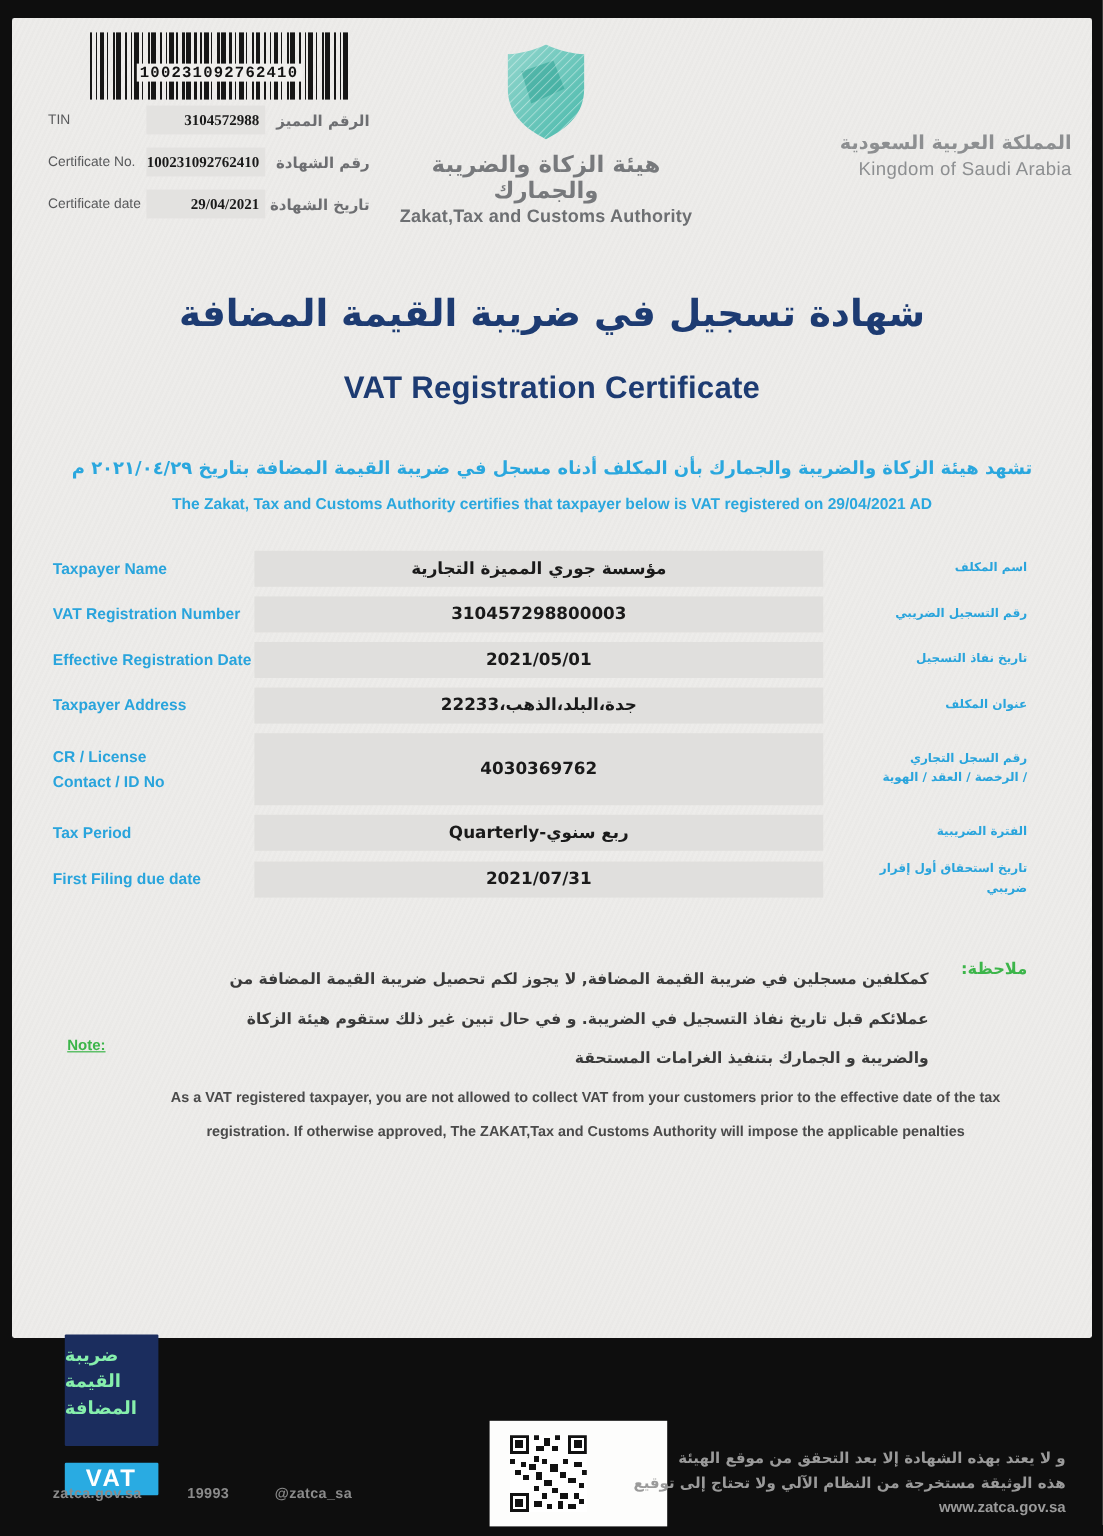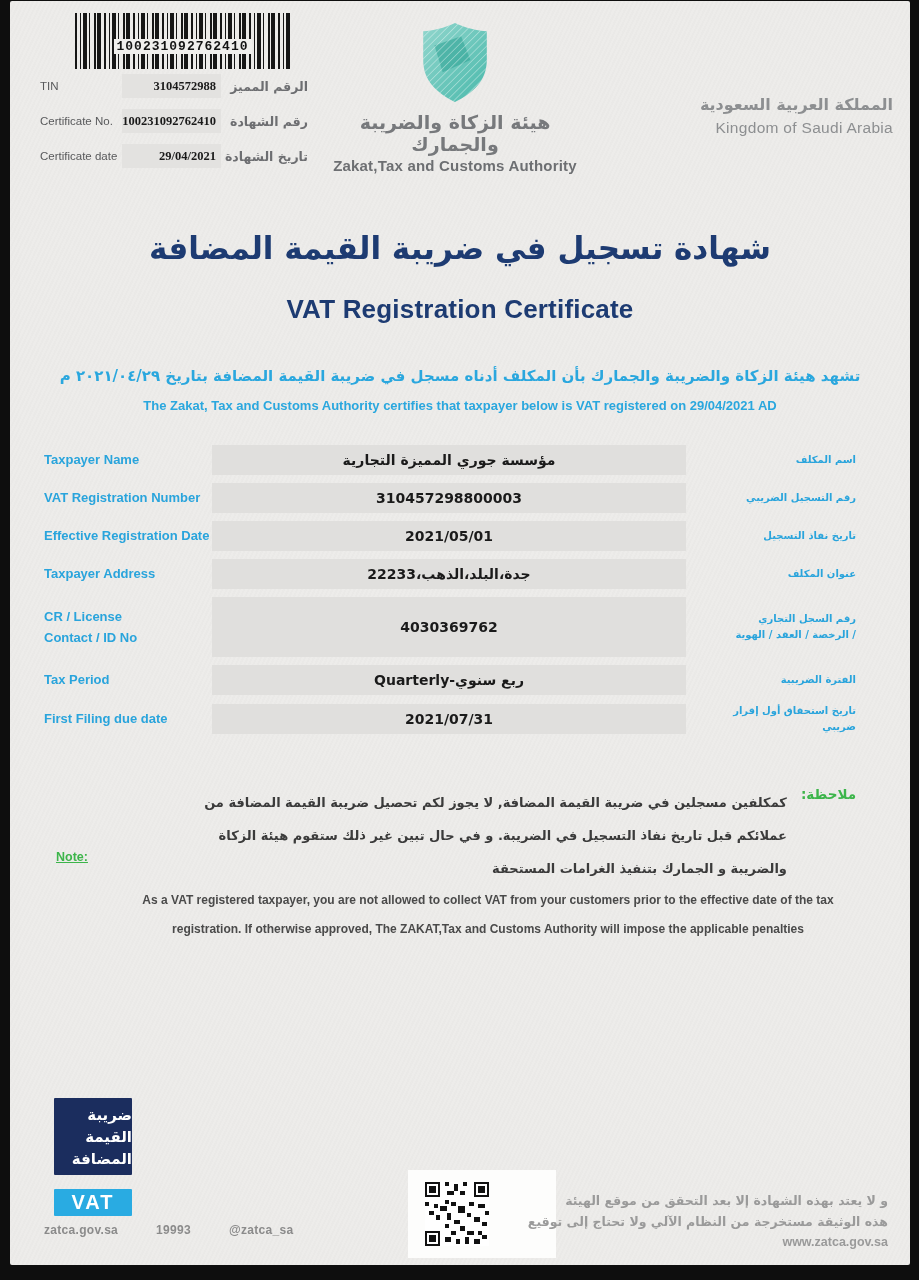--- a/index.html
+++ b/index.html
@@ -2,21 +2,21 @@
 <html><head>
 <meta charset="utf-8">
 <style>
   html,body{margin:0;padding:0;}
   body{
     width:919px;height:1280px;position:relative;overflow:hidden;
     background:#0e0e0e;
     font-family:"Liberation Sans",sans-serif;
   }
   .paper{
-    position:absolute;left:10px;top:1px;width:900px;height:1264px;
+    position:absolute;left:10px;top:15px;width:900px;height:1100px;
     background:#edecea;
     background-image:repeating-linear-gradient(115deg,rgba(0,0,0,0.013) 0 2px,transparent 2px 4px);
     border-radius:2px;
   }
   .ar{font-family:"DejaVu Sans",sans-serif;}
 
   
   .hdr-left{position:absolute;left:30px;top:6px;width:270px;}
   .barcode{
     position:absolute;left:35px;top:6px;width:215px;height:56px;
@@ -54,30 +54,30 @@
   
   .fields{position:absolute;left:34px;top:444px;width:812px;}
   .frow{display:flex;align-items:center;margin-bottom:8px;}
   .f-en{width:168px;font-size:13px;font-weight:bold;color:#29a4dc;white-space:pre-line;line-height:1.65;}
   .f-box{flex:1;background:#e0dfdd;height:30px;display:flex;align-items:center;justify-content:center;}
   .frow.tall .f-box{height:60px;}
   .f-val{font-size:14px;font-weight:bold;color:#1a1a1a;font-family:"DejaVu Sans",sans-serif;}
   .f-ar{width:170px;text-align:right;font-size:10px;font-weight:bold;color:#29a4dc;white-space:pre-line;line-height:1.6;direction:rtl;}
 
   
-  .note-ar{position:absolute;left:160px;top:785px;width:686px;display:flex;direction:rtl;}
+  .note-ar{position:absolute;left:160px;top:785px;width:686px;display:flex;direction:rtl;gap:13px;}
   .note-ar-label{font-size:13.5px;font-weight:bold;color:#3cb54a;margin-left:14px;white-space:nowrap;}
   .note-ar-text{flex:1;font-size:13px;font-weight:bold;color:#3b3b3b;line-height:33px;text-align:right;}
   .note-en{position:absolute;left:46px;top:849px;width:790px;display:flex;}
   .note-en-label{font-size:12.5px;font-weight:bold;color:#3cb54a;width:74px;text-decoration:underline;}
   .note-en-text{flex:1;font-size:12px;font-weight:bold;color:#4a4a4a;line-height:29px;text-align:center;margin-top:36px;}
 
   
   .vat-logo{position:absolute;left:44px;top:1097px;width:78px;}
-  .vat-navy{background:#1b2d5e;color:#ffffff;text-align:right;padding:7px 0 5px;border-radius:1px;}
+  .vat-navy{background:#1b2d5e;color:#86efac;text-align:left;padding:7px 0 21px;border-radius:1px;}
   .vat-navy div{font-size:15px;font-weight:bold;line-height:1.45;}
   .vat-blue{background:#29abe2;color:#fff;text-align:center;font-size:20px;font-weight:bold;letter-spacing:2px;height:27px;line-height:27px;margin-top:14px;border-radius:1px;}
   .foot-links{position:absolute;left:34px;top:1222px;display:flex;gap:38px;align-items:center;}
   .foot-links span{font-size:12px;color:#8b8b8b;font-weight:bold;letter-spacing:0.3px;}
   .qr-box{position:absolute;left:398px;top:1169px;width:148px;height:88px;background:#fdfdfc;}
   .qr{position:absolute;left:17px;top:12px;}
   .disclaimer{position:absolute;right:22px;top:1189px;text-align:right;direction:rtl;}
   .disclaimer div{font-size:12.5px;color:#9a9a9a;font-weight:bold;line-height:21px;}
 </style>
 </head>

